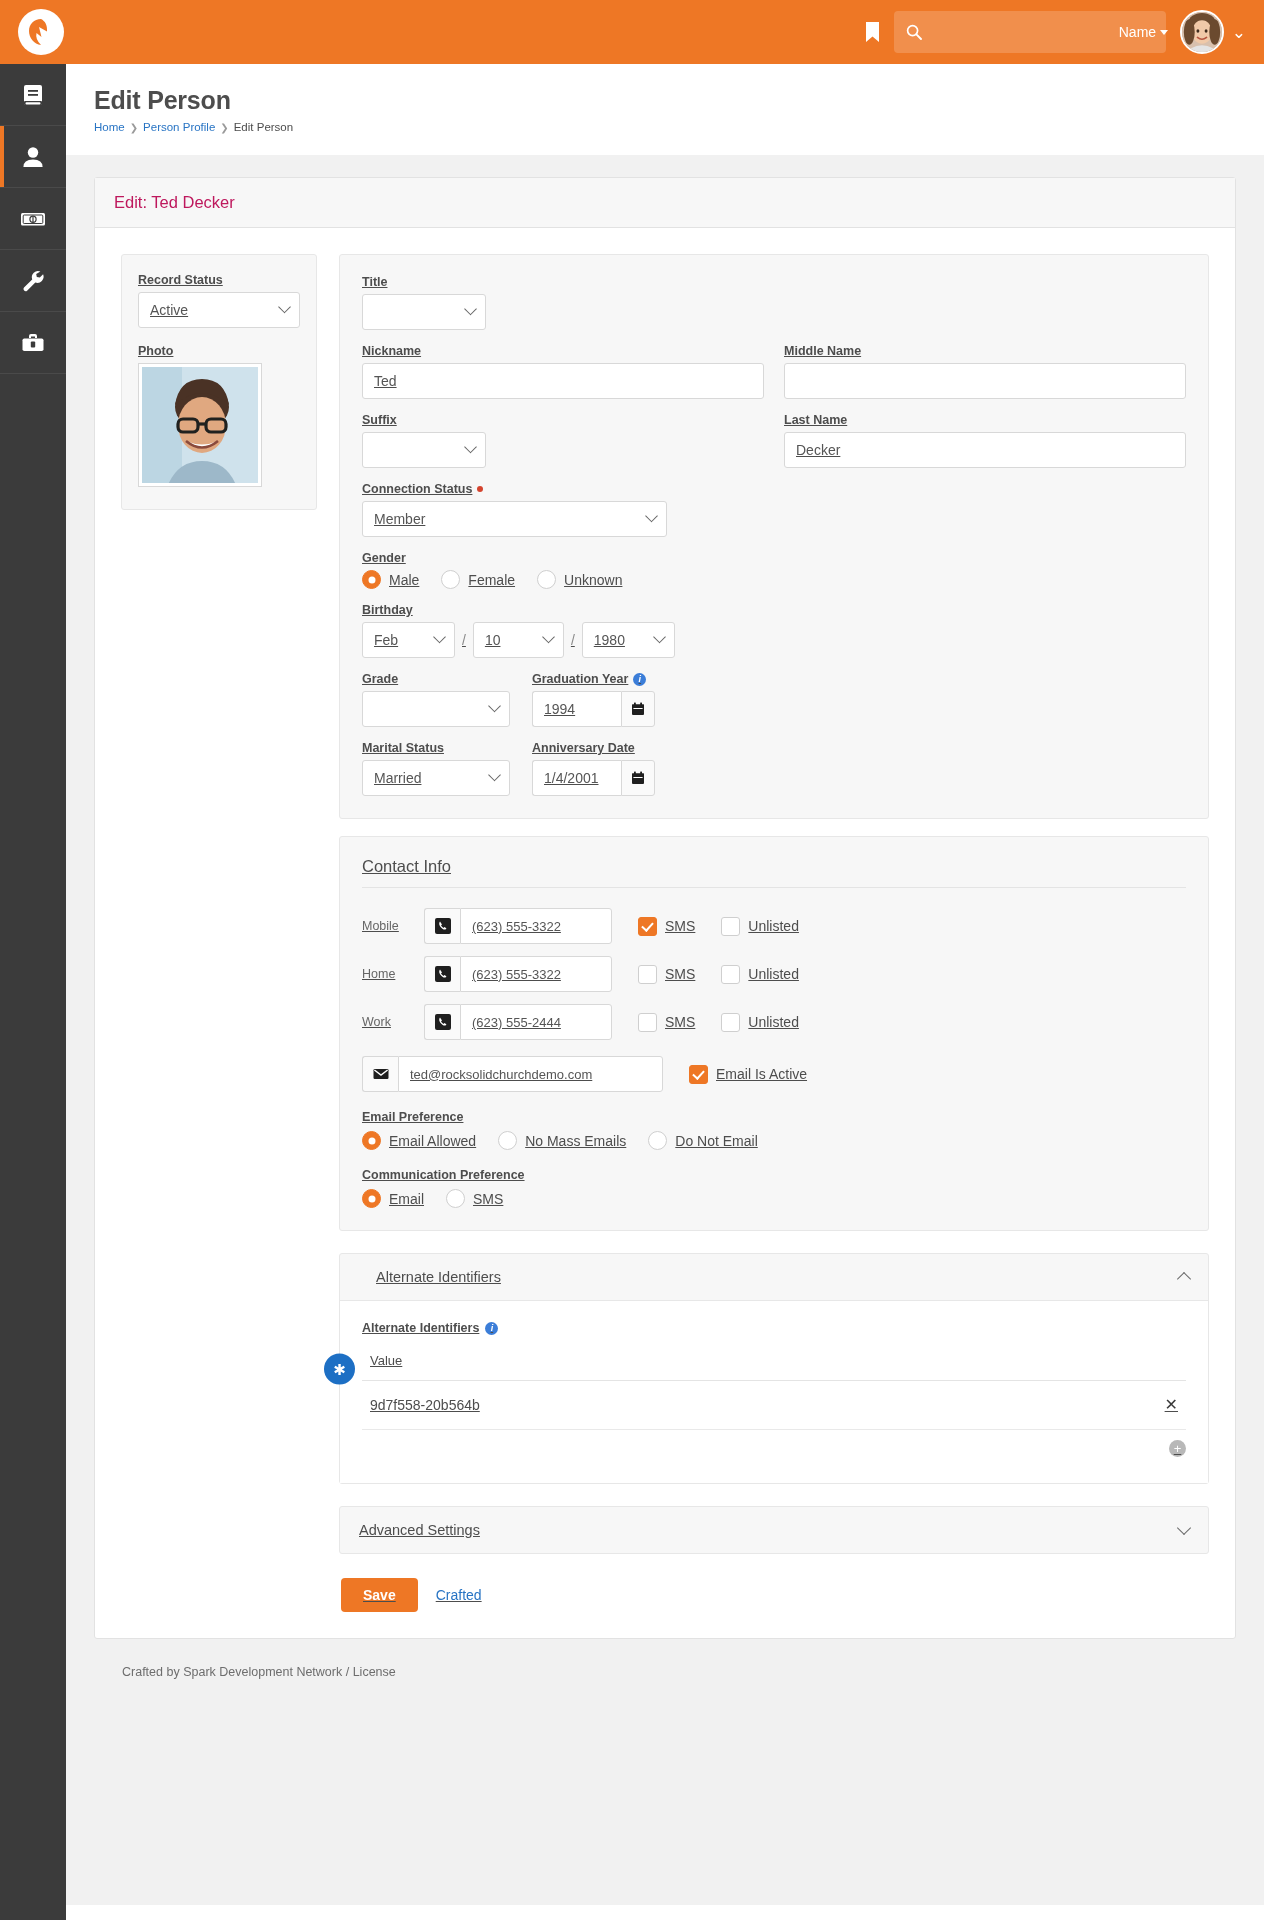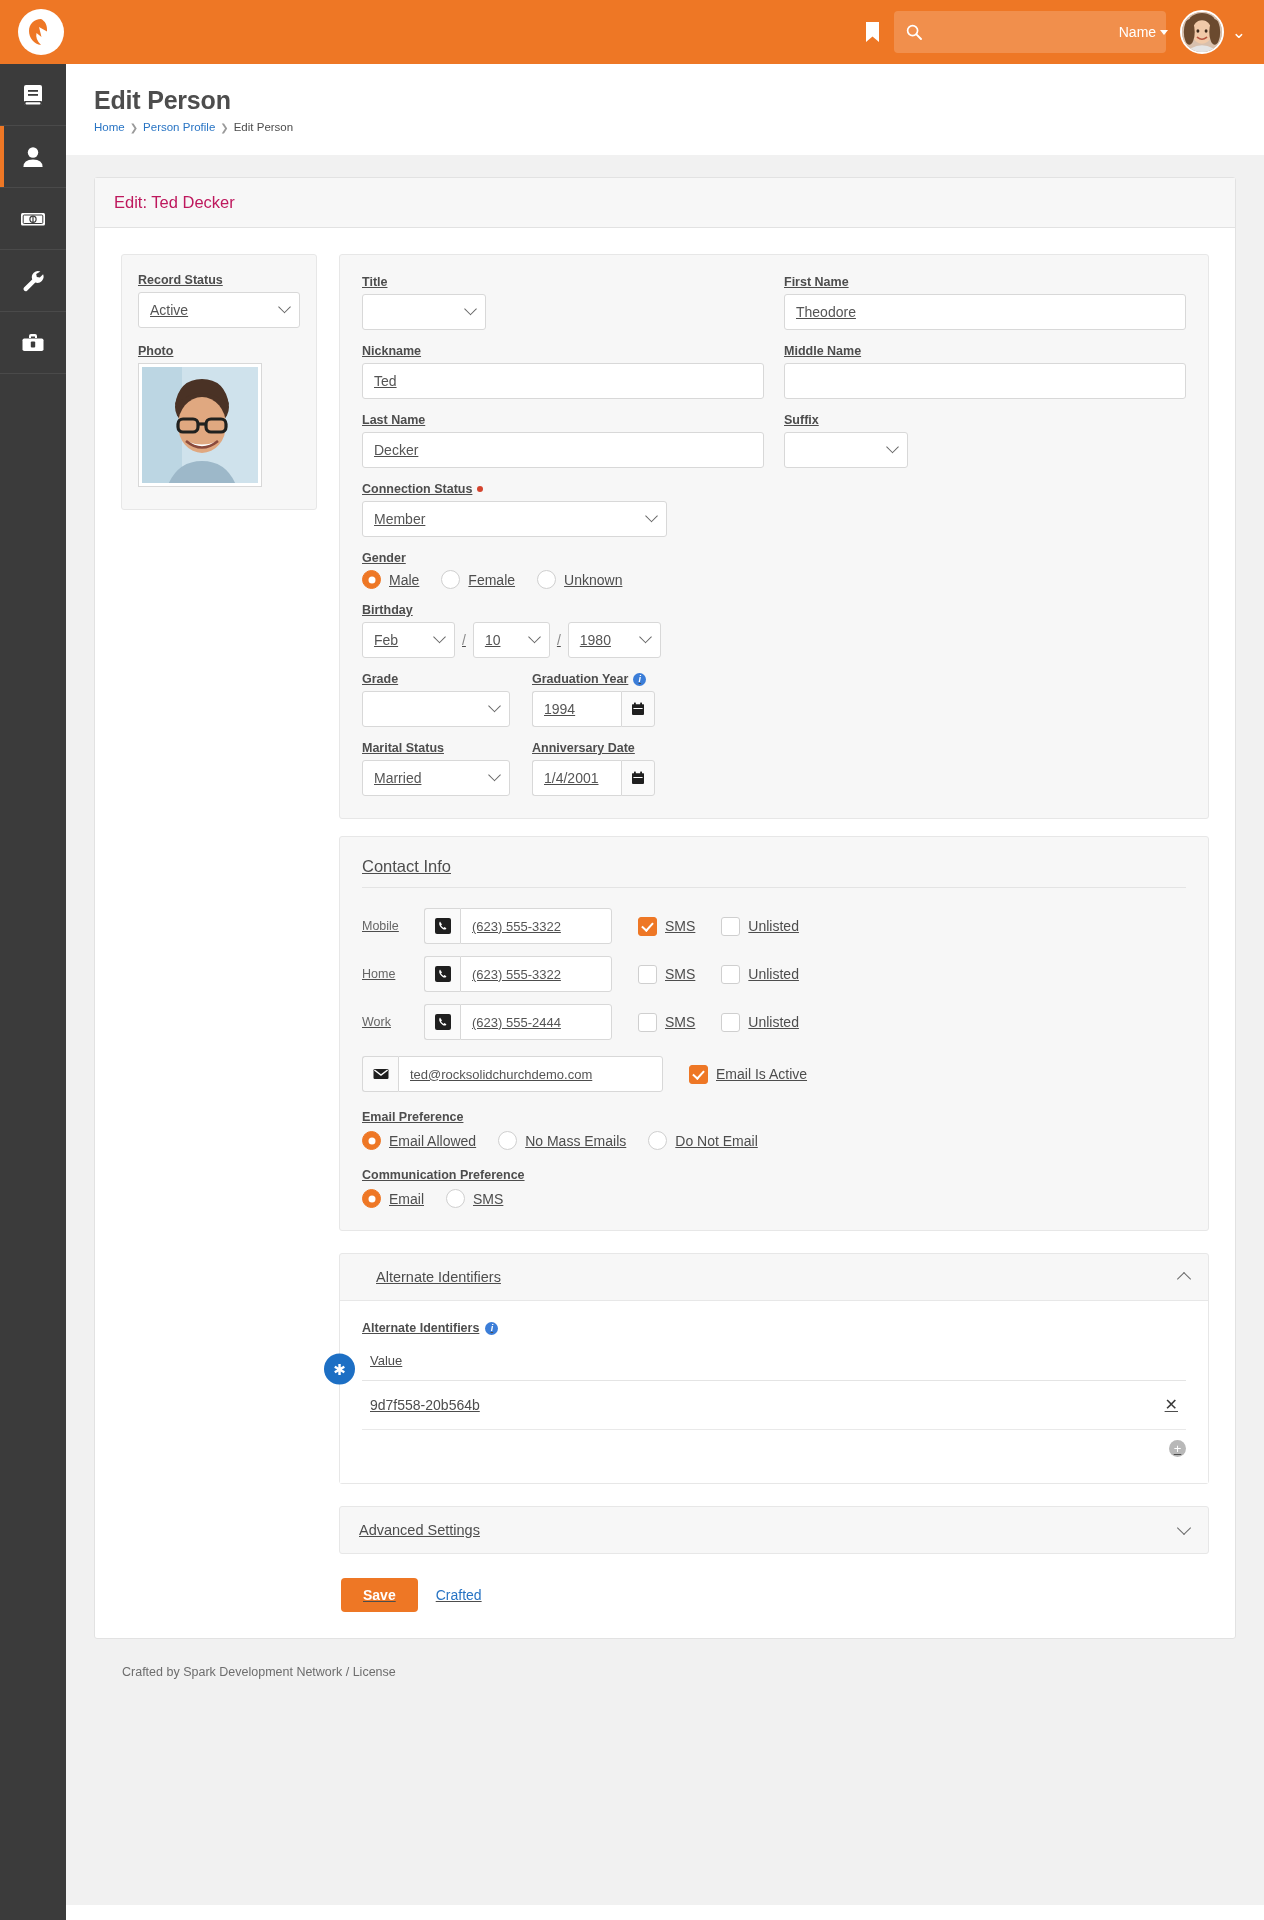--- a/index.html
+++ b/index.html
@@ -415,48 +415,44 @@
               <div class="panel panel-main">
 
                 <div class="row">
                   <div class="fg" style="margin-bottom:0;text-align:right;">
                     <div class="field-label">Title</div>
                     <div class="select" style="width:124px;">
                       <span></span>
                       <span class="chev"></span>
                     </div>
                   </div>
-                  <div class="fg" style="margin-bottom:0;">
-                    <div class="field-label">First Name</div>
-                    <input class="ctl" type="text" value="Theodore" style="">
-                  </div>
                 </div>
 
                 <div class="row">
                   <div class="fg" style="margin-bottom:0;">
                     <div class="field-label">Nickname</div>
                     <input class="ctl" type="text" value="Ted" style="">
                   </div>
                   <div class="fg" style="margin-bottom:0;">
                     <div class="field-label">Middle Name</div>
                     <input class="ctl" type="text" value="" style="">
                   </div>
                 </div>
 
                 <div class="row">
-                  <div class="fg" style="margin-bottom:0;">
-                    <div class="field-label">Last Name</div>
-                    <input class="ctl" type="text" value="Decker" style="">
-                  </div>
                   <div class="fg" style="margin-bottom:0;">
                     <div class="field-label">Suffix</div>
                     <div class="select" style="width:124px;">
                       <span></span>
                       <span class="chev"></span>
                     </div>
+                  </div>
+                  <div class="fg" style="margin-bottom:0;">
+                    <div class="field-label">Last Name</div>
+                    <input class="ctl" type="text" value="Decker" style="">
                   </div>
                 </div>
 
                 <div class="fg">
                   <div class="field-label">
                     <span>Connection Status</span>
                     <span class="req-dot"></span>
                   </div>
                   <div class="select" style="width:305px;">
                     <span>Member</span>
@@ -483,21 +479,21 @@
                 </div>
 
                 <div class="fg">
                   <div class="field-label">Birthday</div>
                   <div class="birthday">
                     <div class="select" style="width:93px;">
                       <span>Feb</span>
                       <span class="chev"></span>
                     </div>
                     <span class="slash">/</span>
-                    <div class="select" style="width:77px;">
+                    <div class="select" style="width:91px;">
                       <span>10</span>
                       <span class="chev"></span>
                     </div>
                     <span class="slash">/</span>
                     <div class="select" style="width:93px;">
                       <span>1980</span>
                       <span class="chev"></span>
                     </div>
                   </div>
                 </div>

